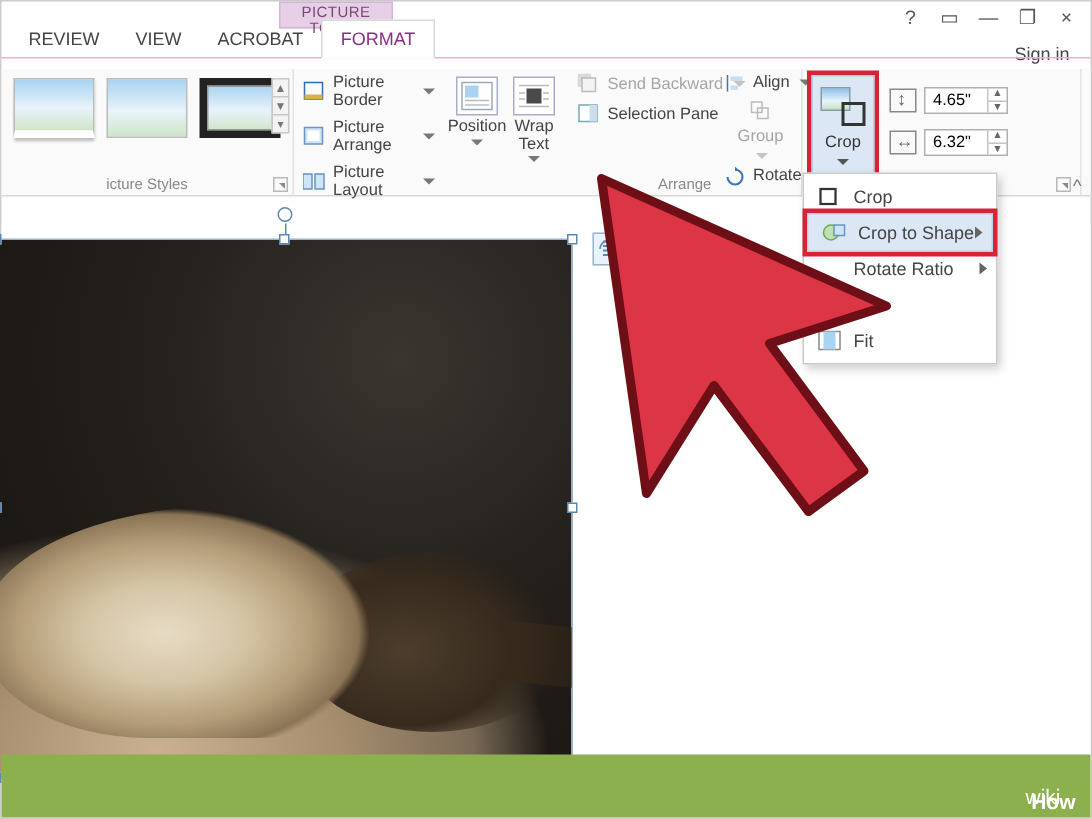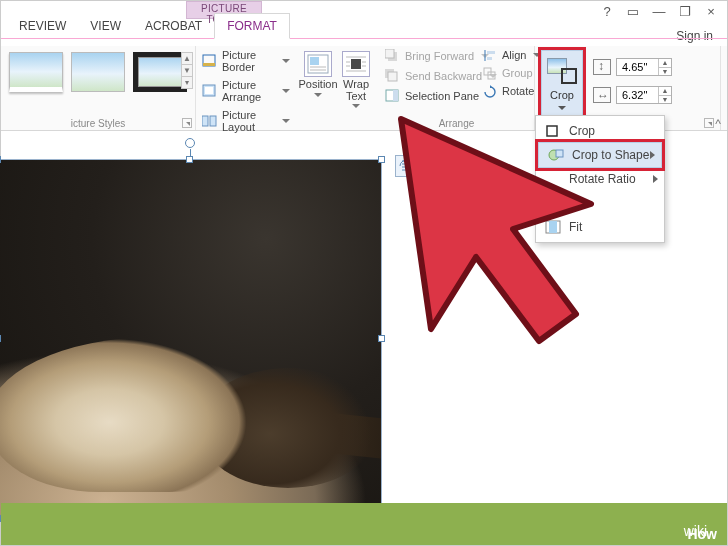--- a/index.html
+++ b/index.html
@@ -48,21 +48,21 @@
   .vbtn { display:flex; flex-direction:column; align-items:center; gap:2px; padding-top:5px; width:38px; }
   .vbtn .bigico { width:28px; height:26px; background:#fff; border:1px solid #aac; display:flex; align-items:center; justify-content:center; }
   .vbtn .lbl { font-size:11px; color:#444; text-align:center; line-height:1.05; }
 
   
   .g-arrange { left: 378px; width: 156px; }
   .g-arrange .menuline { color:#a5a5a5; }
   .g-arrange .enabled { color:#444; }
   .g-align { position:absolute; left:480px; top:0; width:52px; }
   .g-align .menuline { padding:2px 2px; font-size:11px; }
-  .g-align .disabled { color:#a5a5a5; }
+  .g-align .disabled { color:#a5a5a5;flex-direction:column; }
 
   
   .g-size { left: 534px; width: 186px; }
   .cropbtn { position:absolute; left:6px; top:4px; width:42px; height:68px; background:#dbe7f5; border:1px solid #b8cfe6; display:flex; flex-direction:column; align-items:center; justify-content:center; gap:5px; }
   .cropbtn.outline { box-shadow: 0 0 0 3px #d62336; }
   .cropbtn .cicons { position:relative; width:30px; height:26px; }
   .cropbtn .cicons .ph { position:absolute; left:0; top:0; width:20px; height:16px; background:linear-gradient(#8fc1ea,#e8f4fc 60%,#c9e3b9); border:1px solid #89a; }
   .cropbtn .cicons .cm { position:absolute; right:0; bottom:0; width:16px; height:16px; border:2px solid #333; }
   .cropbtn .cicons .cm:before, .cropbtn .cicons .cm:after { content:""; position:absolute; background:#333; }
   .cropbtn .clabel { font-size:11px; color:#333; }
@@ -220,30 +220,20 @@
           </div>
         <div class="lbl">Wrap Text</div>
         <span class="tri" style="border-left:4px solid transparent;border-right:4px solid transparent;border-top:4px solid #777;"></span>
       </div>
     </div>
 
     <div class="group g-arrange">
       <div class="menuline">
         <span class="ico">
             <svg width="15" height="14">
-              <rect x="3" y="3" width="9" height="9" fill="#d9d9d9"></rect>
-              <rect x="0" y="0" width="9" height="9" fill="#f3f3f3" stroke="#bbb"></rect>
-            </svg>
-          </span>
-        <span>Bring Forward</span>
-          <span class="tri" style="border-top-color:#c4c4c4"></span>
-      </div>
-      <div class="menuline">
-        <span class="ico">
-            <svg width="15" height="14">
               <rect x="0" y="0" width="9" height="9" fill="#d9d9d9"></rect>
               <rect x="3" y="3" width="9" height="9" fill="#f3f3f3" stroke="#bbb"></rect>
             </svg>
           </span>
         <span>Send Backward</span>
           <span class="tri" style="border-top-color:#c4c4c4"></span>
       </div>
       <div class="menuline enabled">
         <span class="ico">
             <svg width="15" height="14">

